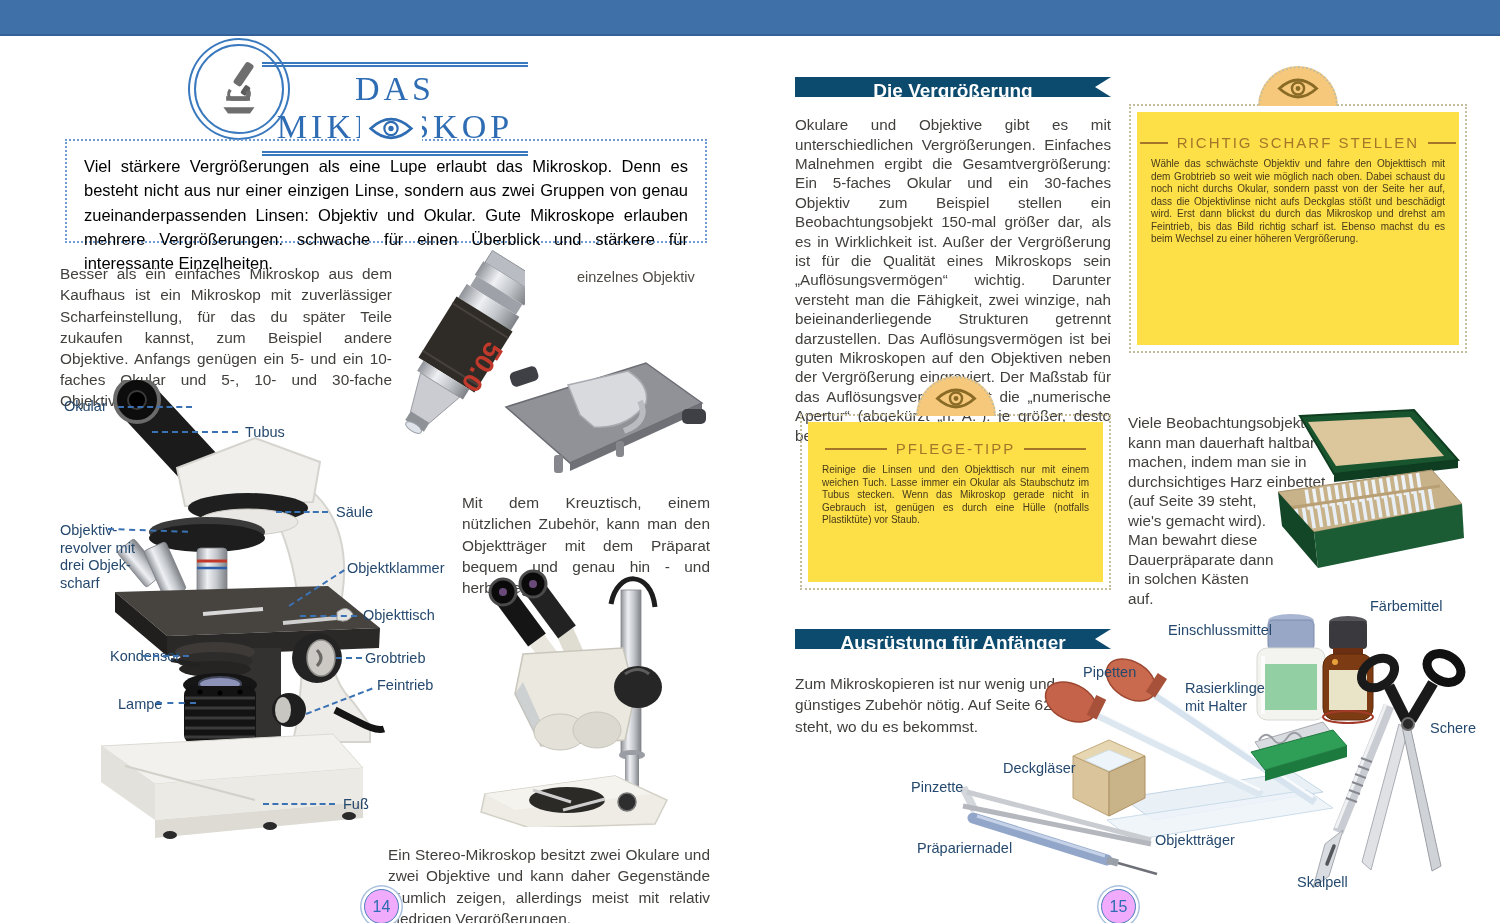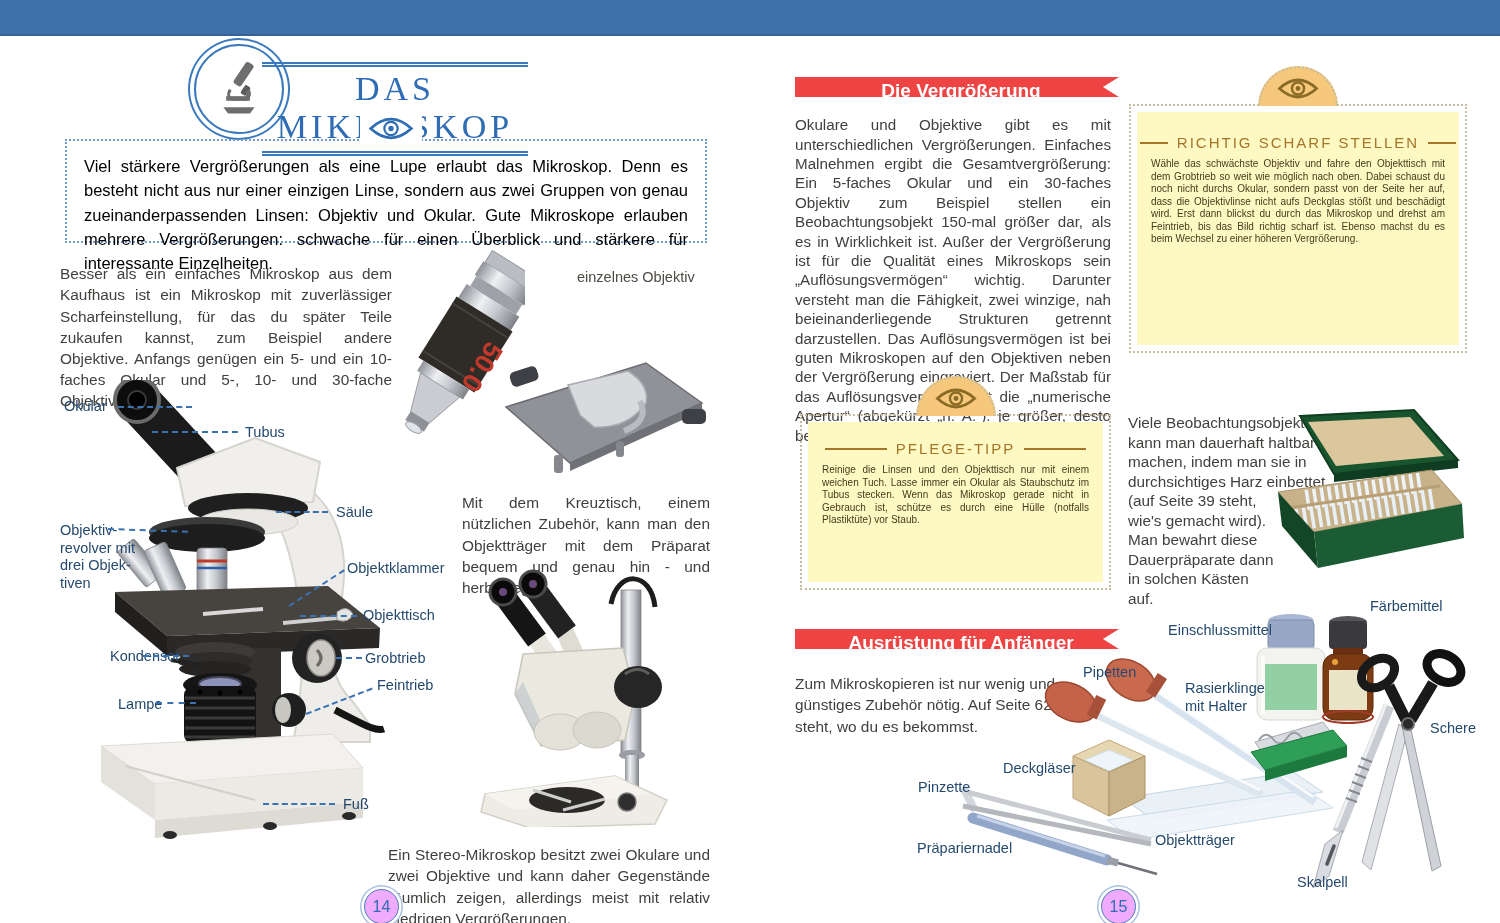--- a/index.html
+++ b/index.html
@@ -18,25 +18,25 @@
   
   .intro-box{position:absolute;left:65px;top:139px;width:604px;height:74px;border:2px dotted #6f9bd1;
     padding:13px 17px;color:#000000;font-size:16.5px;line-height:1.47;text-align:justify;}
   .intro-eye{position:absolute;left:360px;top:116px;background:#fff;padding:0 8px;}
   
   .para{position:absolute;color:#413f3c;font-size:15.4px;line-height:1.37;text-align:justify;}
   .label{position:absolute;font-size:14.5px;line-height:1.22;color:#25496e;white-space:pre-line;}
   .cap-gray{position:absolute;font-size:14.5px;color:#4e4a45;}
   .lead{position:absolute;height:0;border-top:2px dashed #3b72b4;transform-origin:left center;}
   
-  .banner{position:absolute;height:20px;background:#ef4444;color:#fff;font-weight:bold;font-size:19px;
-    line-height:27px;text-align:center;clip-path:polygon(0 0,100% 0,calc(100% - 16px) 50%,100% 100%,0 100%);padding-left:8px;}
+  .banner{position:absolute;height:20px;background:#0c4a6e;color:#fff;font-weight:bold;font-size:19px;
+    line-height:27px;text-align:center;clip-path:polygon(0 0,100% 0,calc(100% - 16px) 50%,100% 100%,0 100%);}
   
   .tipbox{position:absolute;border:2px dotted #c4bd9e;padding:6px;}
-  .tipfill{position:relative;background:#fef9c3;width:100%;height:100%;z-index:1;box-sizing:border-box;}
+  .tipfill{position:relative;background:#fde047;width:100%;height:100%;z-index:1;box-sizing:border-box;}
   .bump{position:absolute;width:80px;height:40px;border-radius:80px 80px 0 0;background:#f6c87c;
     border:2px dotted #c4bd9e;border-bottom:none;top:-40px;left:50%;transform:translateX(-50%);
     display:flex;align-items:flex-end;justify-content:center;padding-bottom:2px;box-sizing:border-box;}
   .tip-title{display:flex;align-items:center;justify-content:center;gap:9px;color:#a5762a;
     font-size:15px;letter-spacing:2px;padding-top:22px;}
   .tip-rule{height:2px;background:#a5762a;}
   .tip-body{color:#47391b;font-size:10px;line-height:1.25;text-align:justify;padding:7px 14px 0 14px;margin:0;}
   
   .pagenum{position:absolute;width:33px;height:33px;border-radius:50%;border:1.5px solid #4a7dbd;
     box-shadow:0 0 0 2.5px #fff,0 0 0 4px #a9c1de;color:#2e6cb3;font-size:16px;
@@ -148,21 +148,21 @@
       <ellipse cx="185" cy="446" rx="7" ry="4" fill="#2a2a2a"></ellipse>
       <ellipse cx="264" cy="436" rx="7" ry="4" fill="#2a2a2a"></ellipse>
   </svg>
 
   <span class="label" style="left:64px;top:398px;">Okular</span>
   <span class="label" style="left:245px;top:424px;">Tubus</span>
   <span class="label" style="left:336px;top:504px;text-align:center;">Säule</span>
   <span class="label" style="left:60px;top:522px;">Objektiv-
 revolver mit
 drei Objek-
-tiven</span>
+scharf</span>
   <span class="label" style="left:347px;top:560px;text-align:right;">Objektklammer</span>
   <span class="label" style="left:363px;top:607px;">Objekttisch</span>
   <span class="label" style="left:70px;top:648px;margin-left:40px;">Kondensor</span>
   <span class="label" style="left:365px;top:650px;">Grobtrieb</span>
   <span class="label" style="left:377px;top:677px;">Feintrieb</span>
   <span class="label" style="left:118px;top:696px;">Lampe</span>
   <span class="label" style="left:343px;top:796px;">Fuß</span>
   <div class="lead" style="left:118px;top:406px;width:74px;"></div>
   <div class="lead" style="left:152px;top:431px;width:86px;"></div>
   <div class="lead" style="left:276px;top:511px;width:52px;"></div>
@@ -268,21 +268,21 @@
           <circle cx="26" cy="14" r="3" fill="#8a6b26"></circle>
         </svg>
       </span>
     </div>
     <div class="tipfill">
       <div class="tip-title" style="padding-top:18px;">
         <span class="tip-rule" style="width:62px;"></span>
         <span>PFLEGE-TIPP</span>
         <span class="tip-rule" style="width:62px;"></span>
       </div>
-      <p class="tip-body">Reinige die Linsen und den Objekttisch nur mit einem weichen Tuch. Lasse immer ein Okular als Staubschutz im Tubus stecken. Wenn das Mikroskop gerade nicht in Gebrauch ist, schütze es durch eine Hülle (notfalls Plastiktüte) vor Staub.</p>
+      <p class="tip-body">Reinige die Linsen und den Objekttisch nur mit einem weichen Tuch. Lasse immer ein Okular als Staubschutz im Tubus stecken. Wenn das Mikroskop gerade nicht in Gebrauch ist, genügen es durch eine Hülle (notfalls Plastiktüte) vor Staub.</p>
     </div>
   </div>
 
   <p class="para" style="left:1128px;top:398px;width:222px;font-size:15.3px;line-height:19.5px;text-align:left;"><span class="fl" style="width:4px;height:40px;"></span><span class="fl" style="width:22px;height:46px;clear:right;"></span><span class="fl" style="width:72px;height:120px;clear:right;"></span><span>Viele Beobachtungsobjekte kann man dauerhaft haltbar machen, indem man sie in durchsichtiges Harz einbettet (auf Seite 39 steht, wie's gemacht wird). Man bewahrt diese Dauerpräparate dann in solchen Kästen auf.</span></p>
 
   <svg class="abs" style="left:1272px;top:408px;" width="195" height="165" viewBox="0 0 195 165">
     <polygon points="28,8 142,2 186,52 62,66" fill="#18552f" stroke="#0f3d20" stroke-width="2"></polygon>
     <polygon points="36,14 138,9 172,48 64,58" fill="#dcc69c"></polygon>
     <polygon points="62,66 186,52 186,60 62,74" fill="#0f3d22"></polygon>
     <polygon points="6,84 160,62 190,96 42,124" fill="#c8b28a" stroke="#a8926c"></polygon>
@@ -367,20 +367,20 @@
     <circle cx="553" cy="134" r="6" fill="#2a2a2a" stroke="#6d6d6d" stroke-width="2"></circle>
   </svg>
 
   <span class="label" style="left:1370px;top:598px;">Färbemittel</span>
   <span class="label" style="left:1168px;top:622px;">Einschlussmittel</span>
   <span class="label" style="left:1083px;top:664px;">Pipetten</span>
   <span class="label" style="left:1185px;top:680px;">Rasierklinge
 mit Halter</span>
   <span class="label" style="left:1430px;top:720px;">Schere</span>
   <span class="label" style="left:1003px;top:760px;">Deckgläser</span>
-  <span class="label" style="left:911px;top:779px;margin-left:7px;">Pinzette</span>
+  <span class="label" style="left:911px;top:779px;">Pinzette</span>
   <span class="label" style="left:1155px;top:832px;">Objektträger</span>
   <span class="label" style="left:917px;top:840px;">Präpariernadel</span>
   <span class="label" style="left:1297px;top:874px;">Skalpell</span>
 
   <div class="pagenum" style="left:1101px;top:889px;">15</div>
 
 </div>
 
 </body></html>

